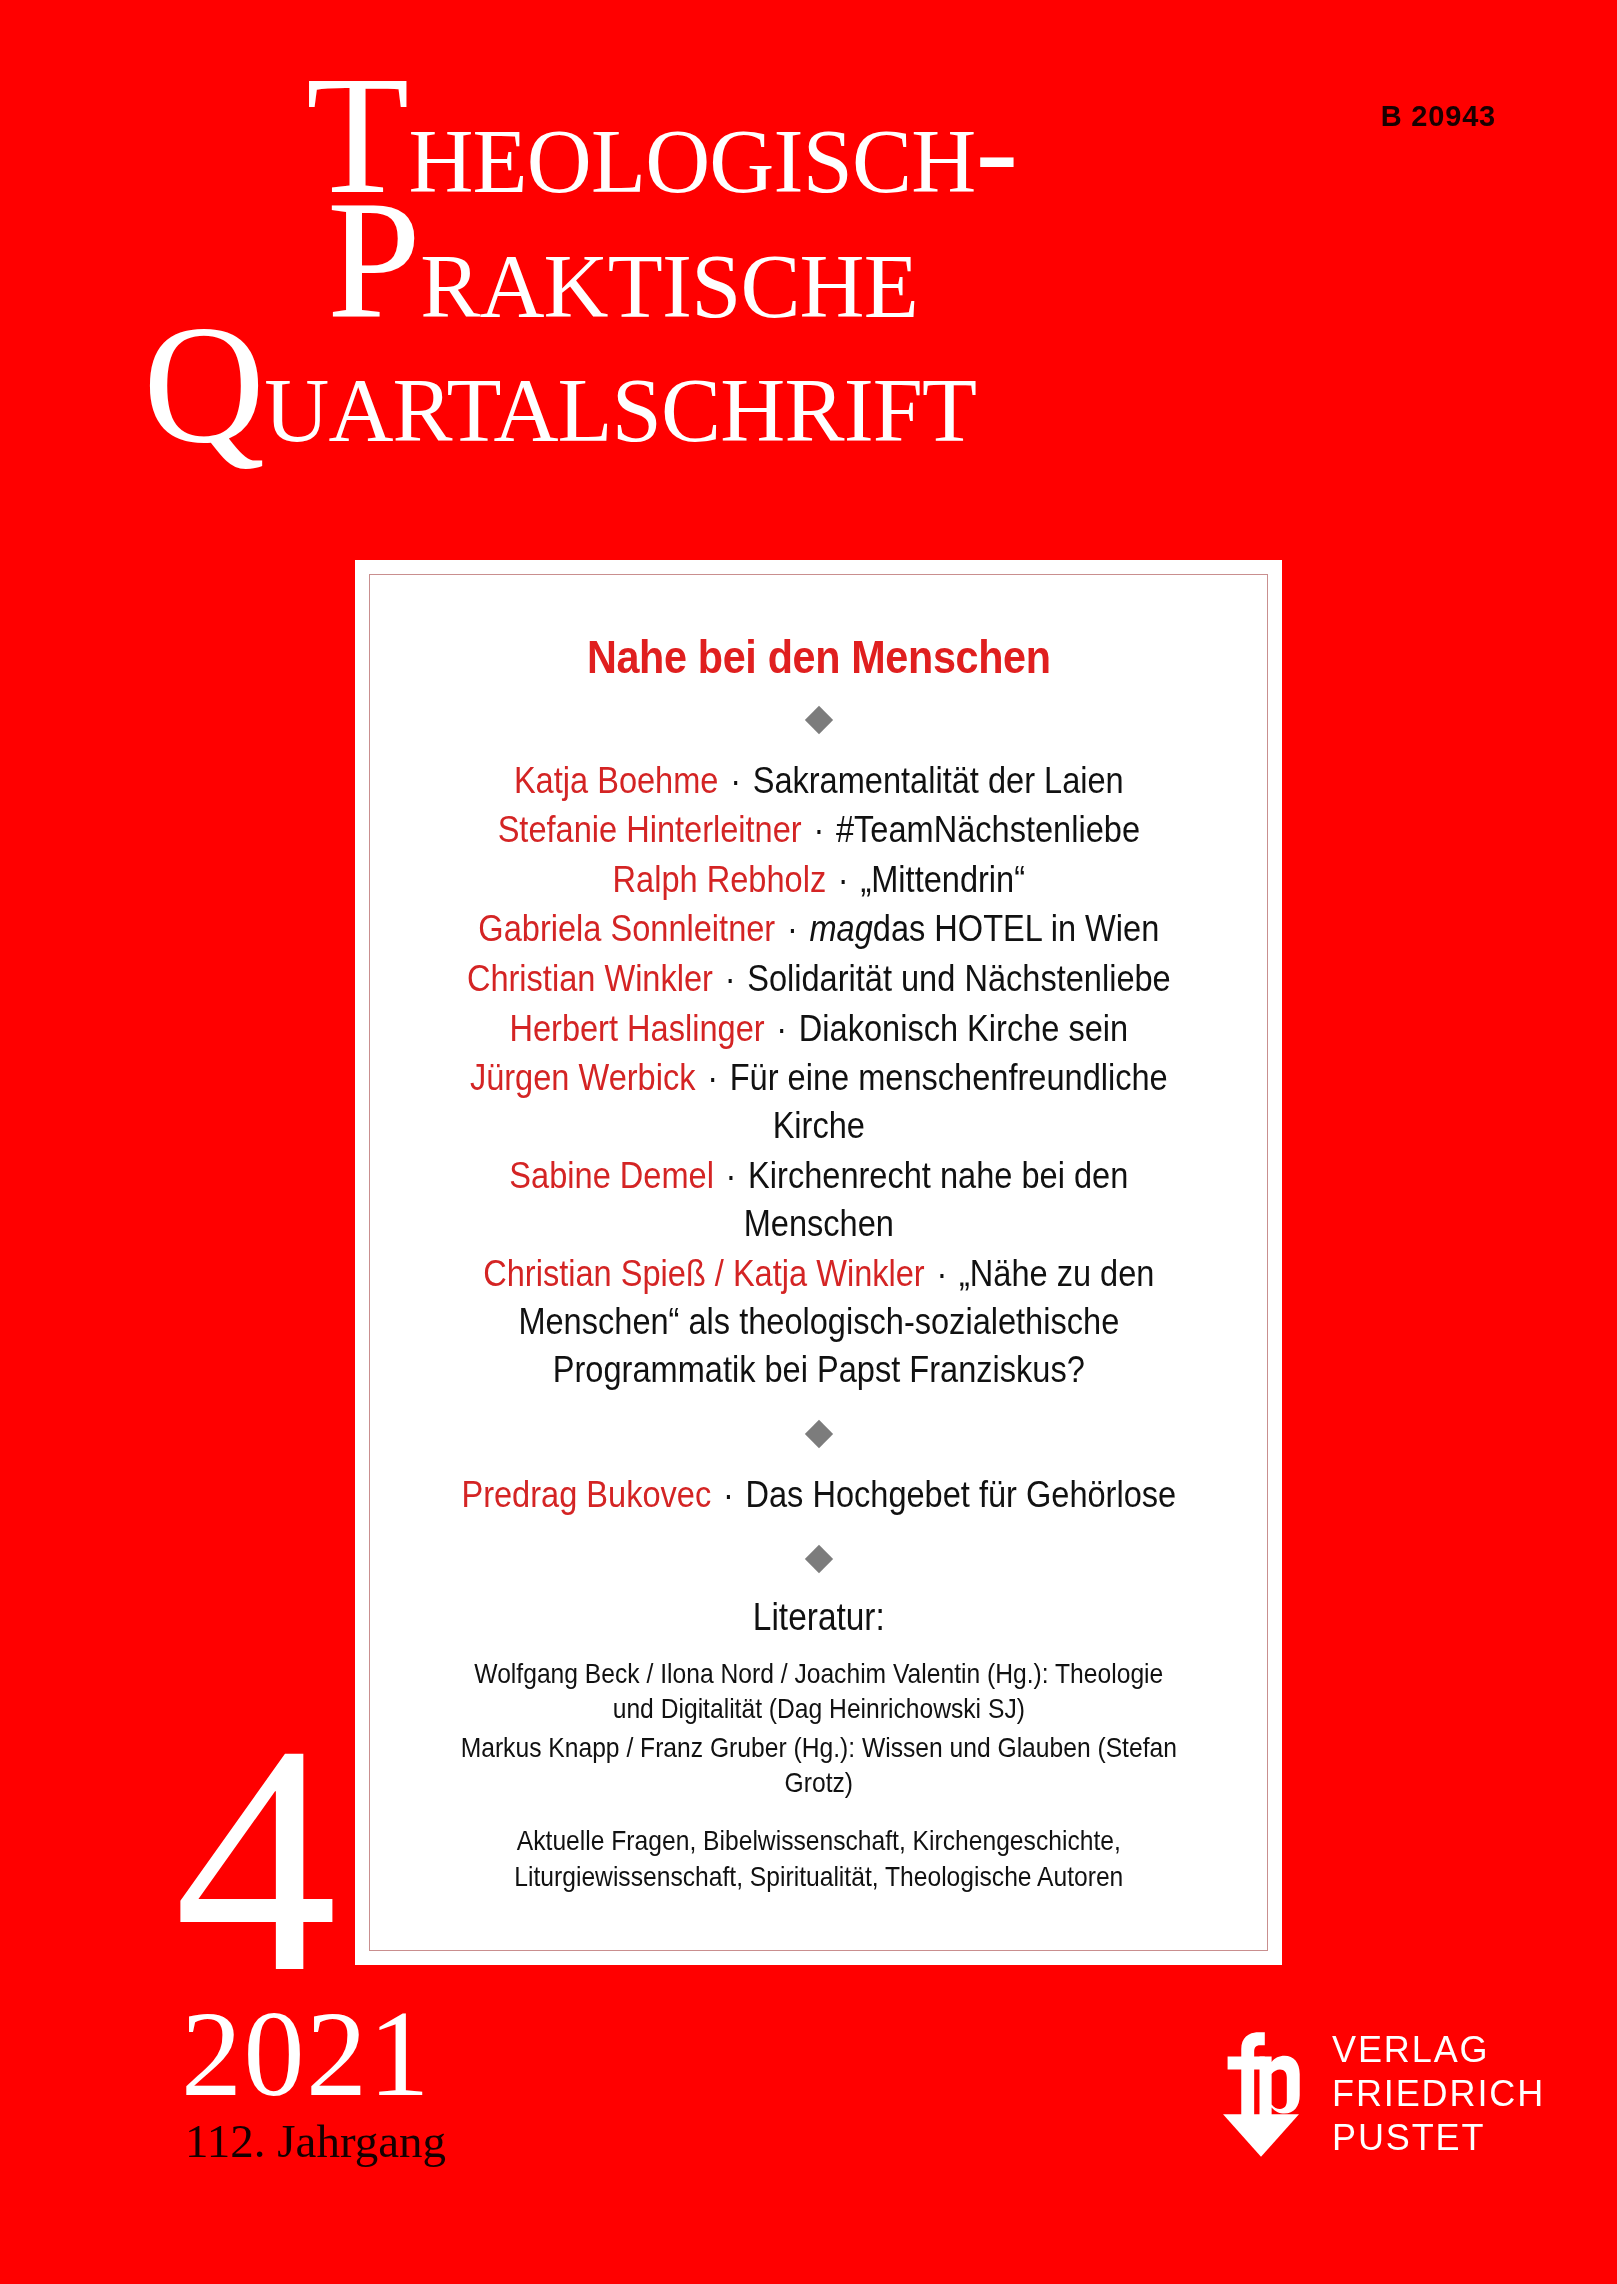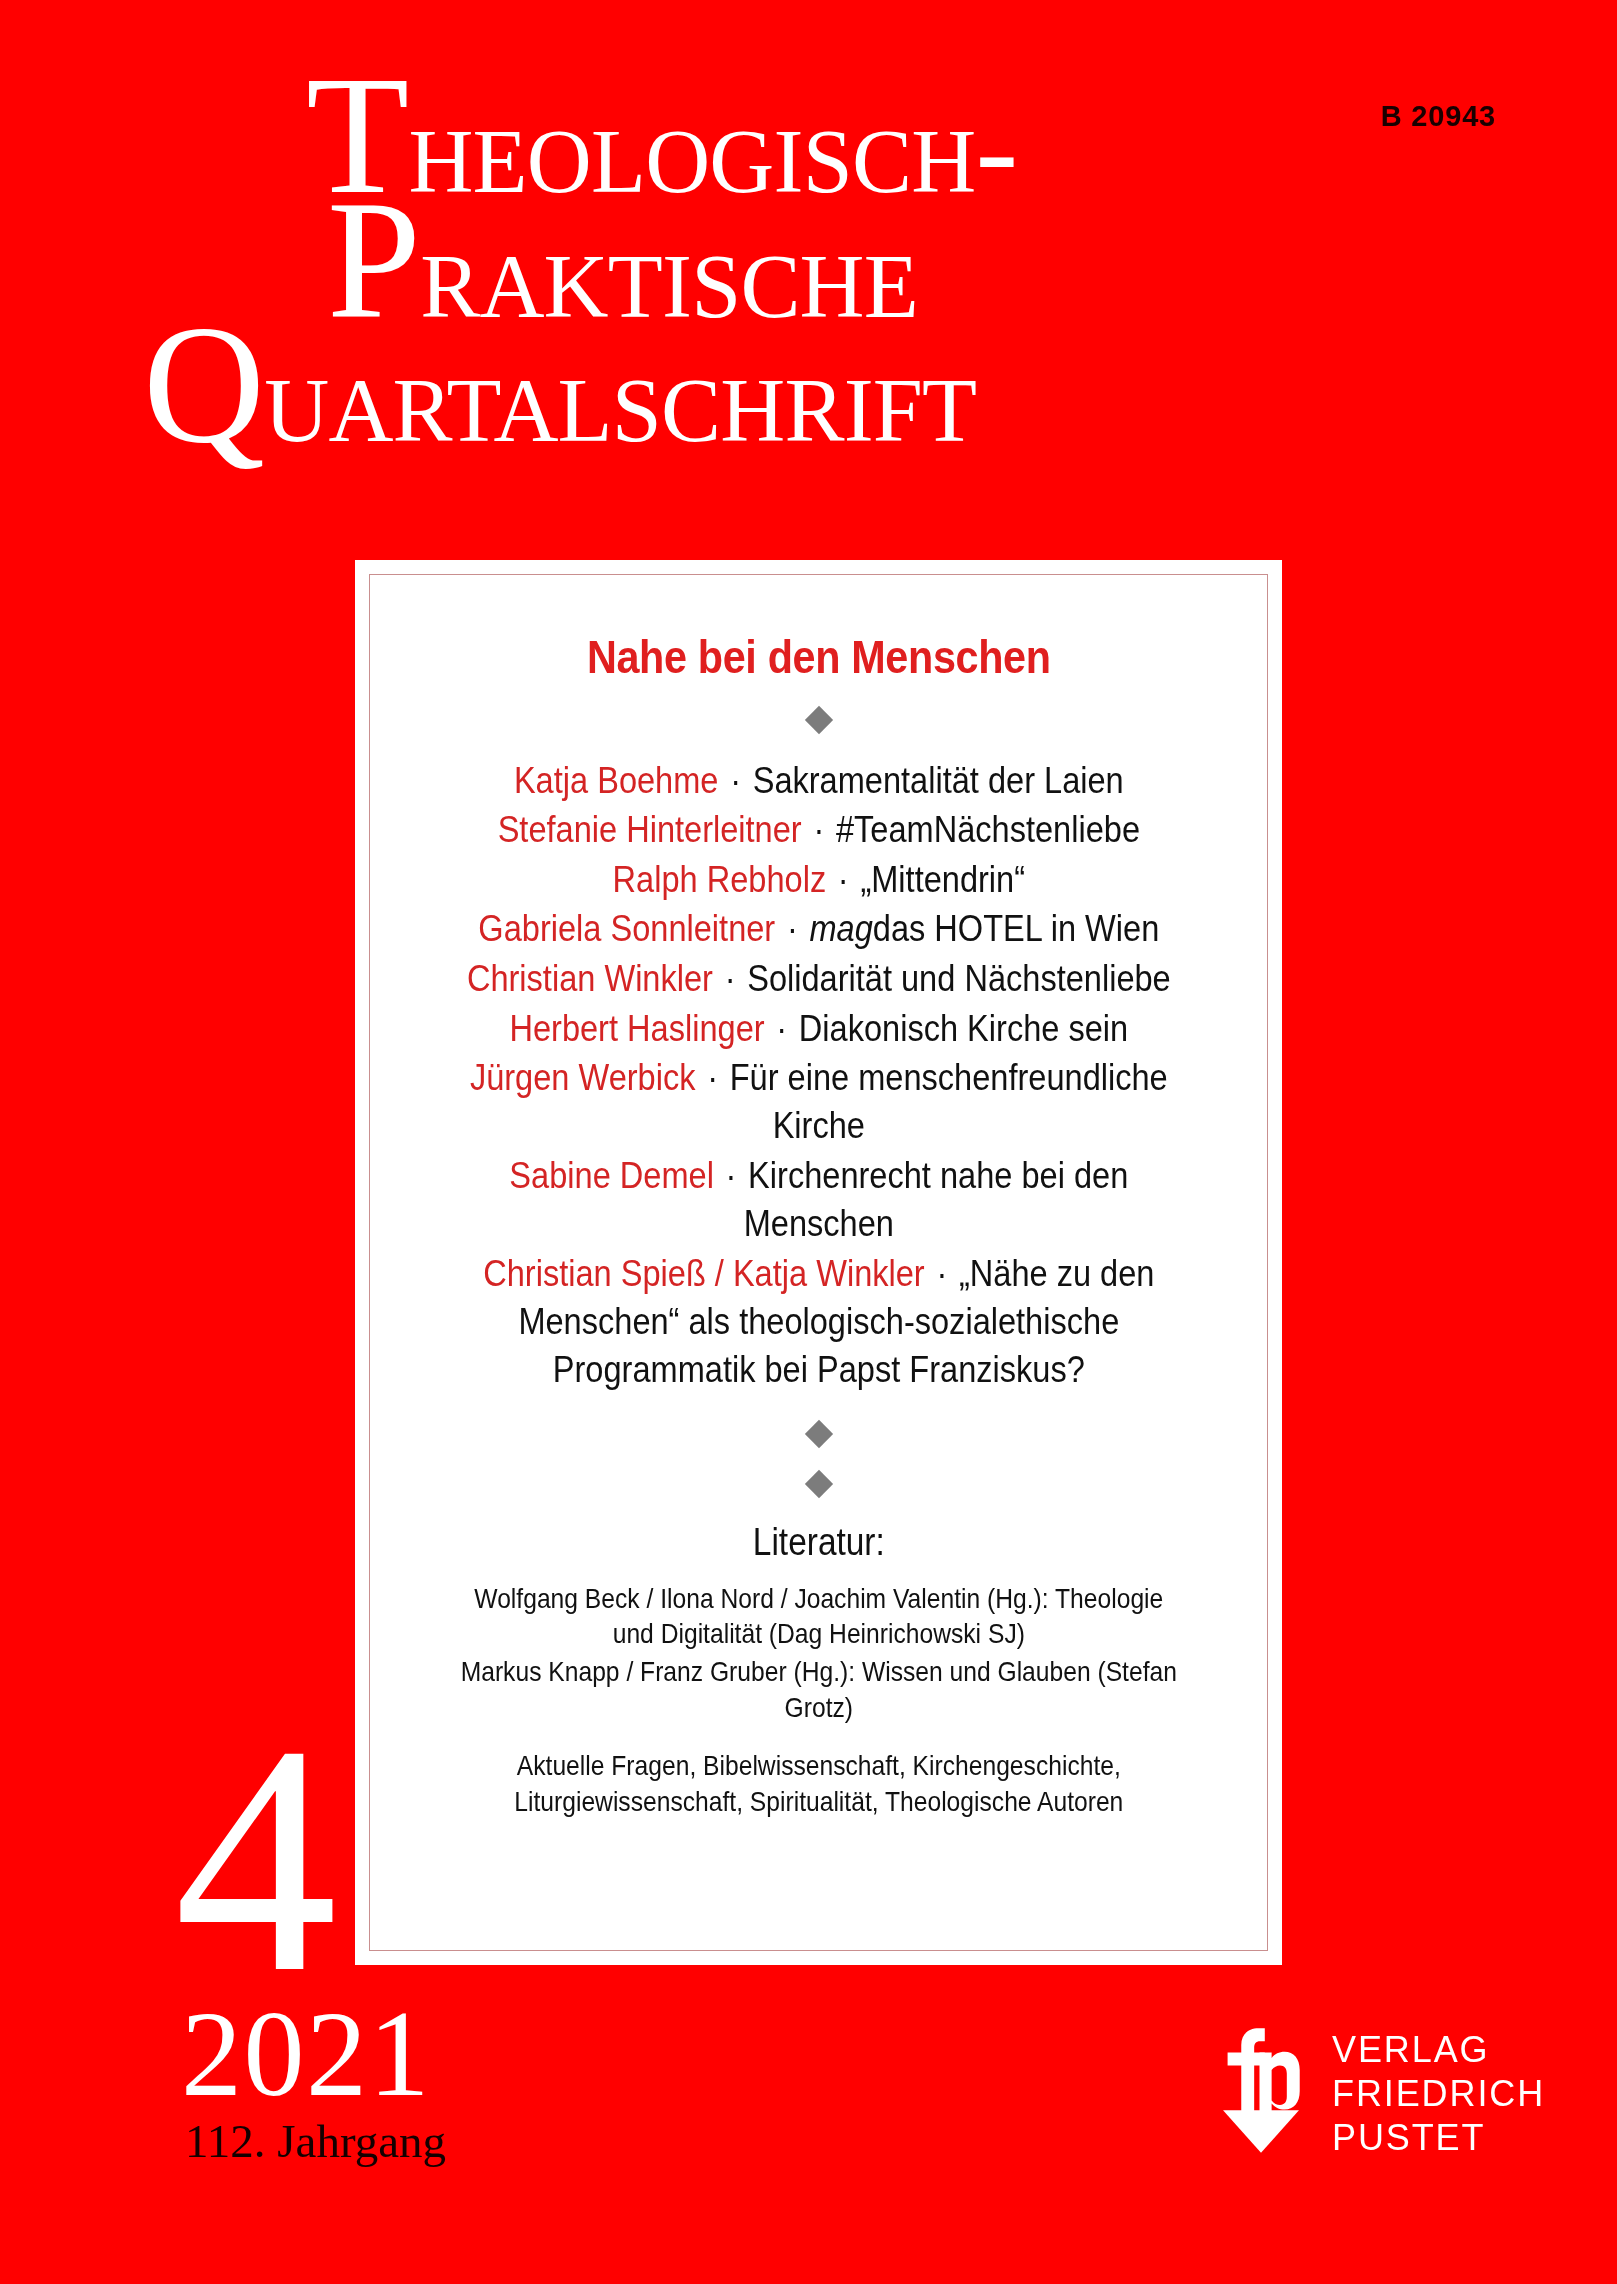--- a/index.html
+++ b/index.html
@@ -182,21 +182,21 @@
     line-height: 1;
     color: #150000;
   }
 
   
   .publisher {
     position: absolute;
     left: 1220px;
     top: 2016px;
     display: flex;
-    align-items: center;
+    align-items: flex-end;
     gap: 30px;
   }
   .pub-mark {
     position: relative;
     width: 82px;
     height: 137px;
   }
   .pub-name {
     font-family: "Liberation Sans", sans-serif;
     font-size: 36px;
@@ -235,20 +235,23 @@
           <p class="toc-entry"><span class="author">Gabriela Sonnleitner</span><span class="sep"> · </span><span class="it">mag</span><span>das HOTEL in Wien</span></p>
           <p class="toc-entry"><span class="author">Christian Winkler</span><span class="sep"> · </span><span>Solidarität und Nächstenliebe</span></p>
           <p class="toc-entry"><span class="author">Herbert Haslinger</span><span class="sep"> · </span><span>Diakonisch Kirche sein</span></p>
           <p class="toc-entry"><span class="author">Jürgen Werbick</span><span class="sep"> · </span><span>Für eine menschenfreundliche Kirche</span></p>
           <p class="toc-entry"><span class="author">Sabine Demel</span><span class="sep"> · </span><span>Kirchenrecht nahe bei den Menschen</span></p>
           <p class="toc-entry"><span class="author">Christian Spieß / Katja Winkler</span><span class="sep"> · </span><span>„Nähe zu den Menschen“ als theologisch-sozialethische Programmatik bei Papst Franziskus?</span></p>
         </div>
 
       <div class="diamond"></div>
 
+      <div class="toc">
+          <p class="toc-entry"><span class="author">Predrag Bukovec</span><span class="sep"> · </span><span>Das Hochgebet für Gehörlose</span></p>
+        </div>
 
       <div class="diamond"></div>
 
       <div class="lit-heading">Literatur:</div>
       <div class="lit-list">
           <p>Wolfgang Beck / Ilona Nord / Joachim Valentin (Hg.): Theologie und Digitalität (Dag Heinrichowski SJ)</p>
           <p>Markus Knapp / Franz Gruber (Hg.): Wissen und Glauben (Stefan Grotz)</p>
         </div>
       <div class="rubrics">
           <p>Aktuelle Fragen, Bibelwissenschaft, Kirchengeschichte, Liturgiewissenschaft, Spiritualität, Theologische Autoren</p>

